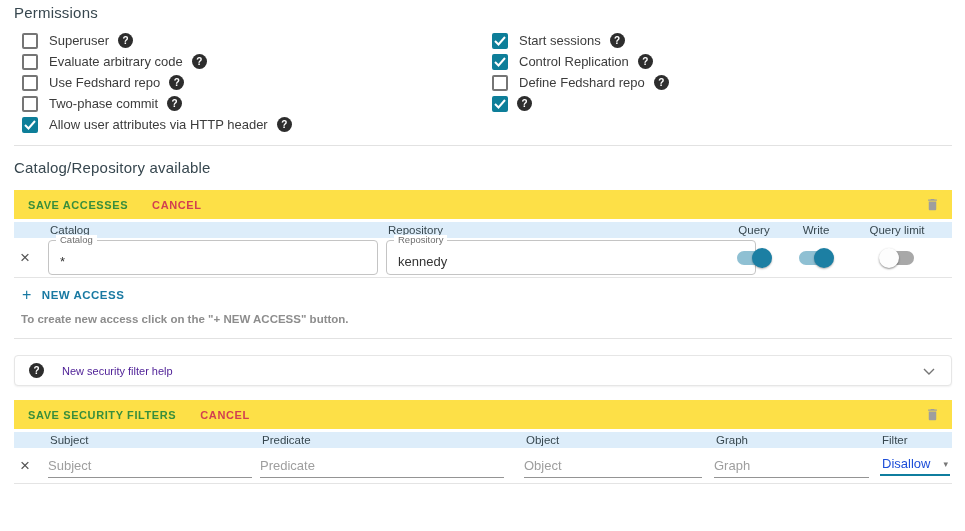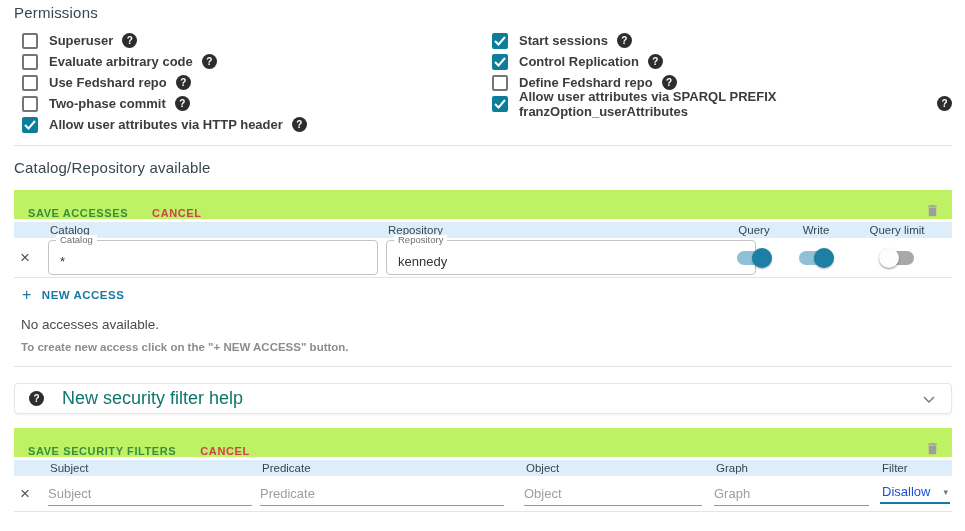--- a/index.html
+++ b/index.html
@@ -14,29 +14,29 @@
   .perm-cols { display:flex; }
   .perm-col { display:flex; flex-direction:column; }
   .perm-col.left { flex:0 0 470px; }
   .perm-item { display:flex; align-items:center; height:21px; padding-left:8px; }
   .cb { width:16px; height:16px; border:2px solid #757575; border-radius:2px;
         display:inline-flex; align-items:center; justify-content:center; cursor:pointer;
         background:#fff; flex:0 0 16px; }
   .cb svg { display:none; }
   .cb.on { background:#0d7e99; border-color:#0d7e99; }
   .cb.on svg { display:block; }
-  .perm-label { font-size:13px; color:#3c3c3c; margin-left:11px;font-weight:bold; }
+  .perm-label { font-size:13px; color:#3c3c3c; margin-left:11px; }
   .help { width:15px; height:15px; border-radius:50%; background:#2d2d2d; color:#fff;
           font-size:10px; font-weight:bold; display:inline-flex; align-items:center;
           justify-content:center; margin-left:9px; cursor:pointer; flex:0 0 15px; }
 
   .divider { border-top:1px solid #e2e2e2; margin:10px 0 0 0; }
 
   
-  .toolbar { background:#bef264; height:29px; display:flex; align-items:flex-end;
+  .toolbar { background:#fde047; height:29px; display:flex; align-items:center;
              padding:0 12px 0 14px; }
   .tb-btn { font-size:11px; font-weight:bold; letter-spacing:.6px; cursor:pointer;
             background:none; border:none; font-family:inherit; }
   .tb-save { color:#388e3c; }
   .tb-cancel { color:#d23f50; margin-left:24px; }
   .tb-spacer { flex:1; }
   .trash { cursor:pointer; display:flex; align-items:center; }
 
   
   .thead { background:#ddedfa; height:16px; display:grid; align-items:center;
@@ -73,21 +73,21 @@
               font-weight:bold; letter-spacing:.5px; cursor:pointer; margin:9px 0 0 8px; }
   .link-btn .plus { font-size:16px; font-weight:normal; margin-right:10px; line-height:1; }
 
   .empty-text { font-size:13.5px; color:#4a4a4a; margin:13px 0 0 7px; }
   .empty-hint { font-size:11.5px; color:#8d8d8d; margin:9px 0 0 7px;font-weight:bold; }
 
   
   .help-panel { margin-top:16px; border:1px solid #e6e6e6; border-radius:4px;
                 height:31px; display:flex; align-items:center; padding:0 16px 0 14px;
                 box-shadow:0 1px 2px rgba(0,0,0,.06); cursor:pointer; background:#fff; }
-  .help-panel .hp-label { font-size:18px; color:#0f766e; margin-left:18px; }
+  .help-panel .hp-label { font-size:11px; color:#4c1d95; margin-left:18px; }
   .help-panel .hp-spacer { flex:1; }
 
   
   .u-input { border:none; border-bottom:1px solid #949494; font-size:13px; color:#333;
              font-family:inherit; outline:none; height:24px; background:transparent; }
   .u-input::placeholder { color:#9e9e9e; opacity:1; }
   .w-subject { width:204px; }
   .w-predicate { width:244px; }
   .w-object { width:178px; }
   .w-graph { width:155px; }
@@ -173,21 +173,20 @@
         <span class="perm-label">Define Fedshard repo</span>
         <span class="help">?</span>
       </div>
 
       <div class="perm-item">
         <span class="cb on">
             <svg width="12" height="10" viewBox="0 0 12 10">
               <path d="M1 5l3.5 3.5L11 1" stroke="#fff" stroke-width="2" fill="none"></path>
             </svg>
           </span>
-        <span class="perm-label">Allow user attributes via SPARQL PREFIX franzOption_userAttributes</span>
         <span class="help">?</span>
       </div>
 
     </div>
   </div>
 
   <div class="divider"></div>
 
   
   <h2 class="section-title sec-title">Catalog/Repository available</h2>
@@ -240,21 +239,20 @@
           <span class="knob"></span>
         </span>
     </span>
   </div>
 
   <div class="link-btn">
     <span class="plus">+</span>
     <span>NEW ACCESS</span>
   </div>
 
-  <div class="empty-text">No accesses available.</div>
   <div class="empty-hint">To create new access click on the "+ NEW ACCESS" button.</div>
 
   <div class="divider" style="margin-top:13px;"></div>
 
   
 
   <div class="help-panel">
     <span class="help" style="margin-left:0;">?</span>
     <span class="hp-label">New security filter help</span>
     <span class="hp-spacer"></span>

